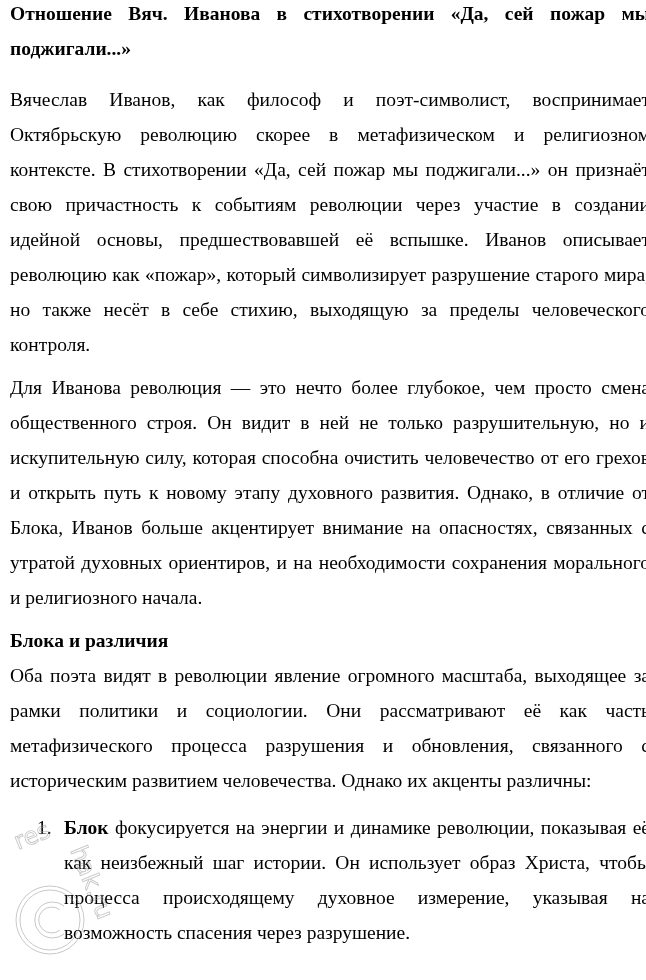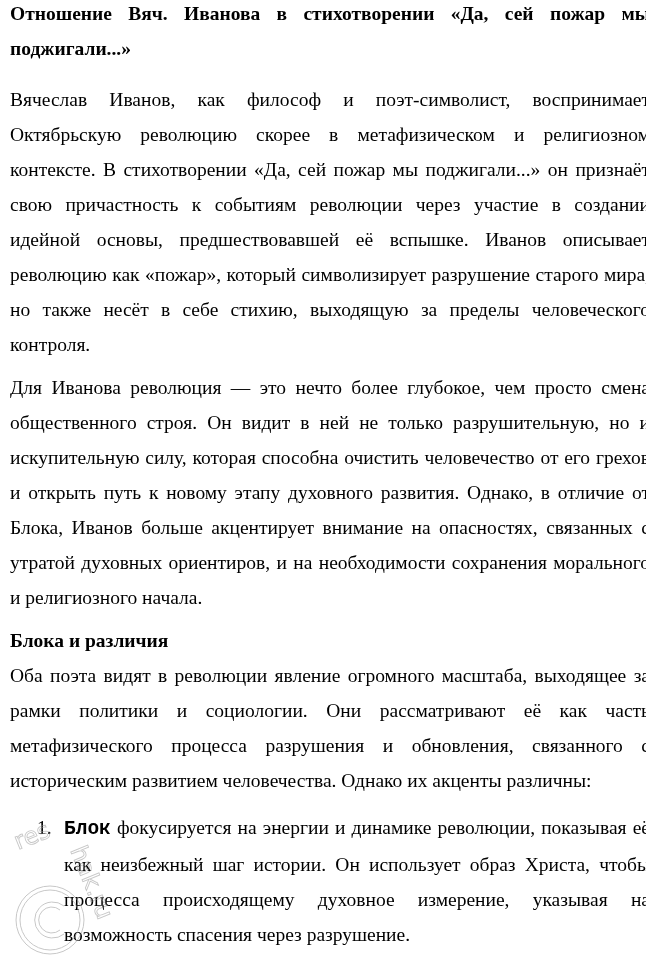--- a/index.html
+++ b/index.html
@@ -52,21 +52,21 @@
       padding-left: 54px;
       font-size: 19.5px;
       line-height: 35px;
       text-align: justify;
     }
     .list-num {
       position: absolute;
       left: 27px;
       top: 0;
     }
-    .bold { font-weight: bold; font-family: Liberation Mono, monospace; }
+    .bold { font-weight: bold; }
     .watermark {
       position: absolute;
       left: 10px;
       top: 820px;
       width: 110px;
       height: 160px;
       pointer-events: none;
       opacity: 0.55;
     }
   </style>

